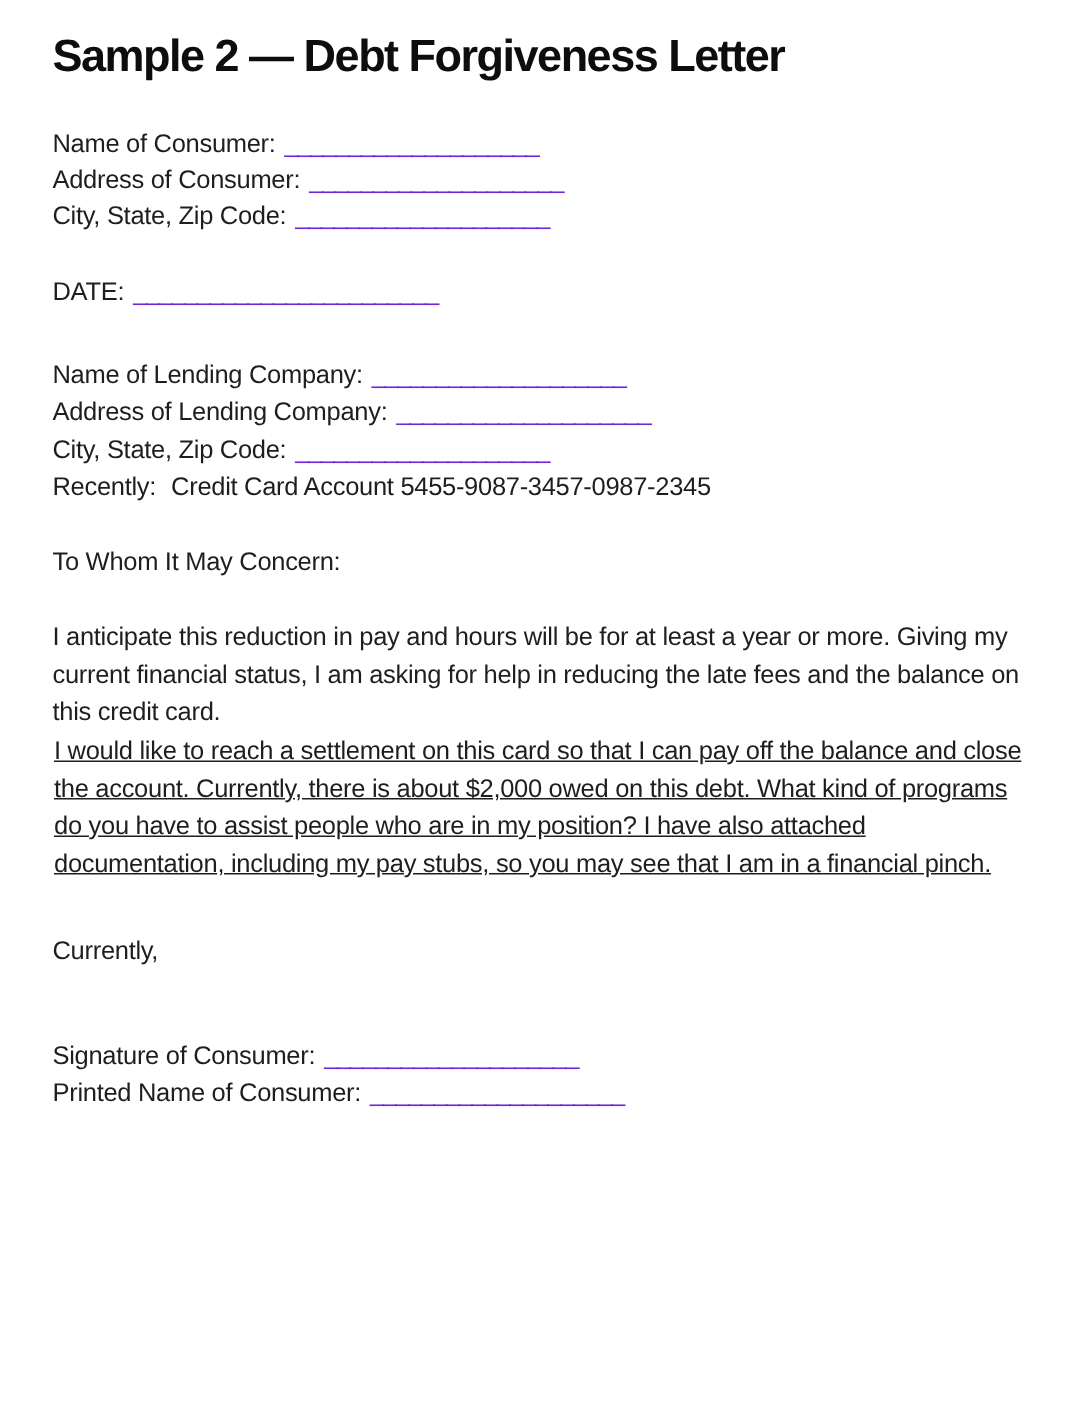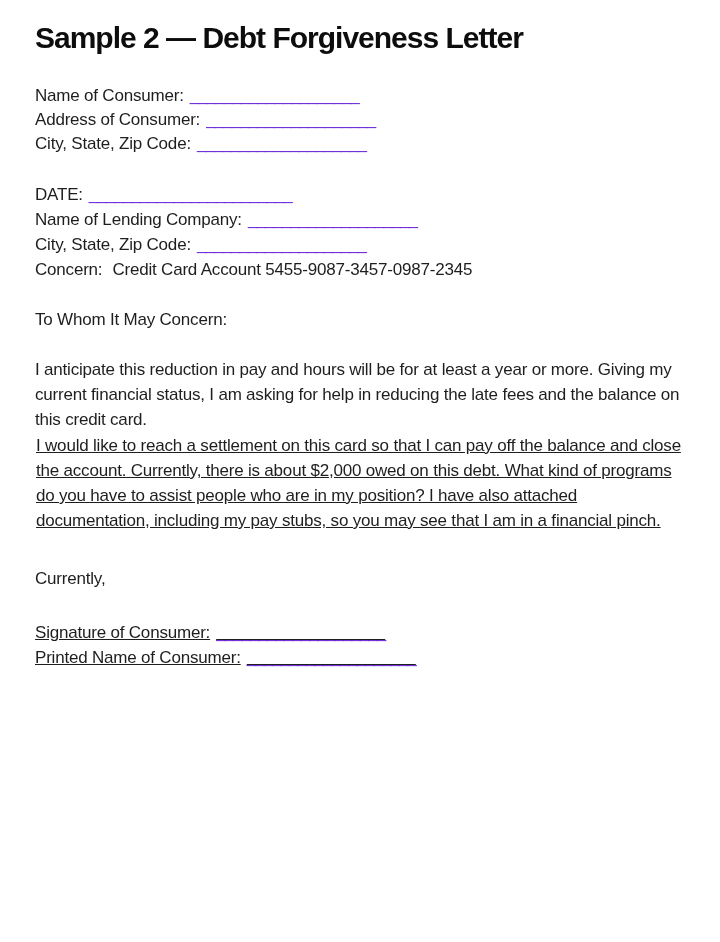--- a/index.html
+++ b/index.html
@@ -24,37 +24,37 @@
     margin: 0;
     font-size: 30px;
     line-height: 32px;
     font-weight: bold;
     color: #0d0d0d;
     letter-spacing: -1px;
   }
   .field-block { line-height: 24px; }
   .block-consumer { margin-top: 30px; }
   .date-row { margin-top: 27px; line-height: 24px; }
-  .block-lender { line-height: 25px; }
+  .block-lender { margin-top: 30px; line-height: 25px; }
   .field-row { white-space: nowrap; }
   .blank {
     color: #6d28d9;
     letter-spacing: -1px;
     margin-left: 6px;
   }
   .subject-value { margin-left: 10px; }
   .salutation { margin: 25px 0 0 0; line-height: 25px; }
   .para {
     margin: 25px 0 0 0;
     line-height: 25px;
   }
   .para-joined { margin: 1px; line-height: 25px; text-decoration: underline; }
   .para-4 { margin-top: 23px; }
   .signoff { margin: 33px 0 0 0; line-height: 25px; }
-  .block-closing { margin-top: 29px; line-height: 25px; text-decoration: underline; }
+  .block-closing { margin-top: 45px; line-height: 25px; }
 </style>
 </head>
 <body>
 
 <div class="page">
 
   <h1 class="title">Sample 2 — Debt Forgiveness Letter</h1>
 
   <div class="field-block block-consumer">
     <div class="field-row">
@@ -70,24 +70,27 @@
 
   <div class="field-row date-row">
     <span>DATE:</span><span class="blank">________________________</span>
   </div>
 
   <div class="field-block block-lender">
     <div class="field-row">
       <span>Name of Lending Company:</span><span class="blank">____________________</span>
     </div>
     <div class="field-row">
+      <span>Address of Lending Company:</span><span class="blank">____________________</span>
+    </div>
+    <div class="field-row">
       <span>City, State, Zip Code:</span><span class="blank">____________________</span>
     </div>
     <div class="field-row">
-      <span>Concern:</span><span class="subject-value">Credit Card Account 5455-9087-3457-0987-2345</span>
+      <span>Recently:</span><span class="subject-value">Credit Card Account 5455-9087-3457-0987-2345</span>
     </div>
   </div>
 
   <p class="salutation">To Whom It May Concern:</p>
 
 
   <div>
     <p class="para">I anticipate this reduction in pay and hours will be for at least a year or more. Giving my current financial status, I am asking for help in reducing the late fees and the balance on this credit card.</p>
     <p class="para-joined">I would like to reach a settlement on this card so that I can pay off the balance and close the account. Currently, there is about $2,000 owed on this debt. What kind of programs do you have to assist people who are in my position? I have also attached documentation, including my pay stubs, so you may see that I am in a financial pinch.</p>
   </div>

